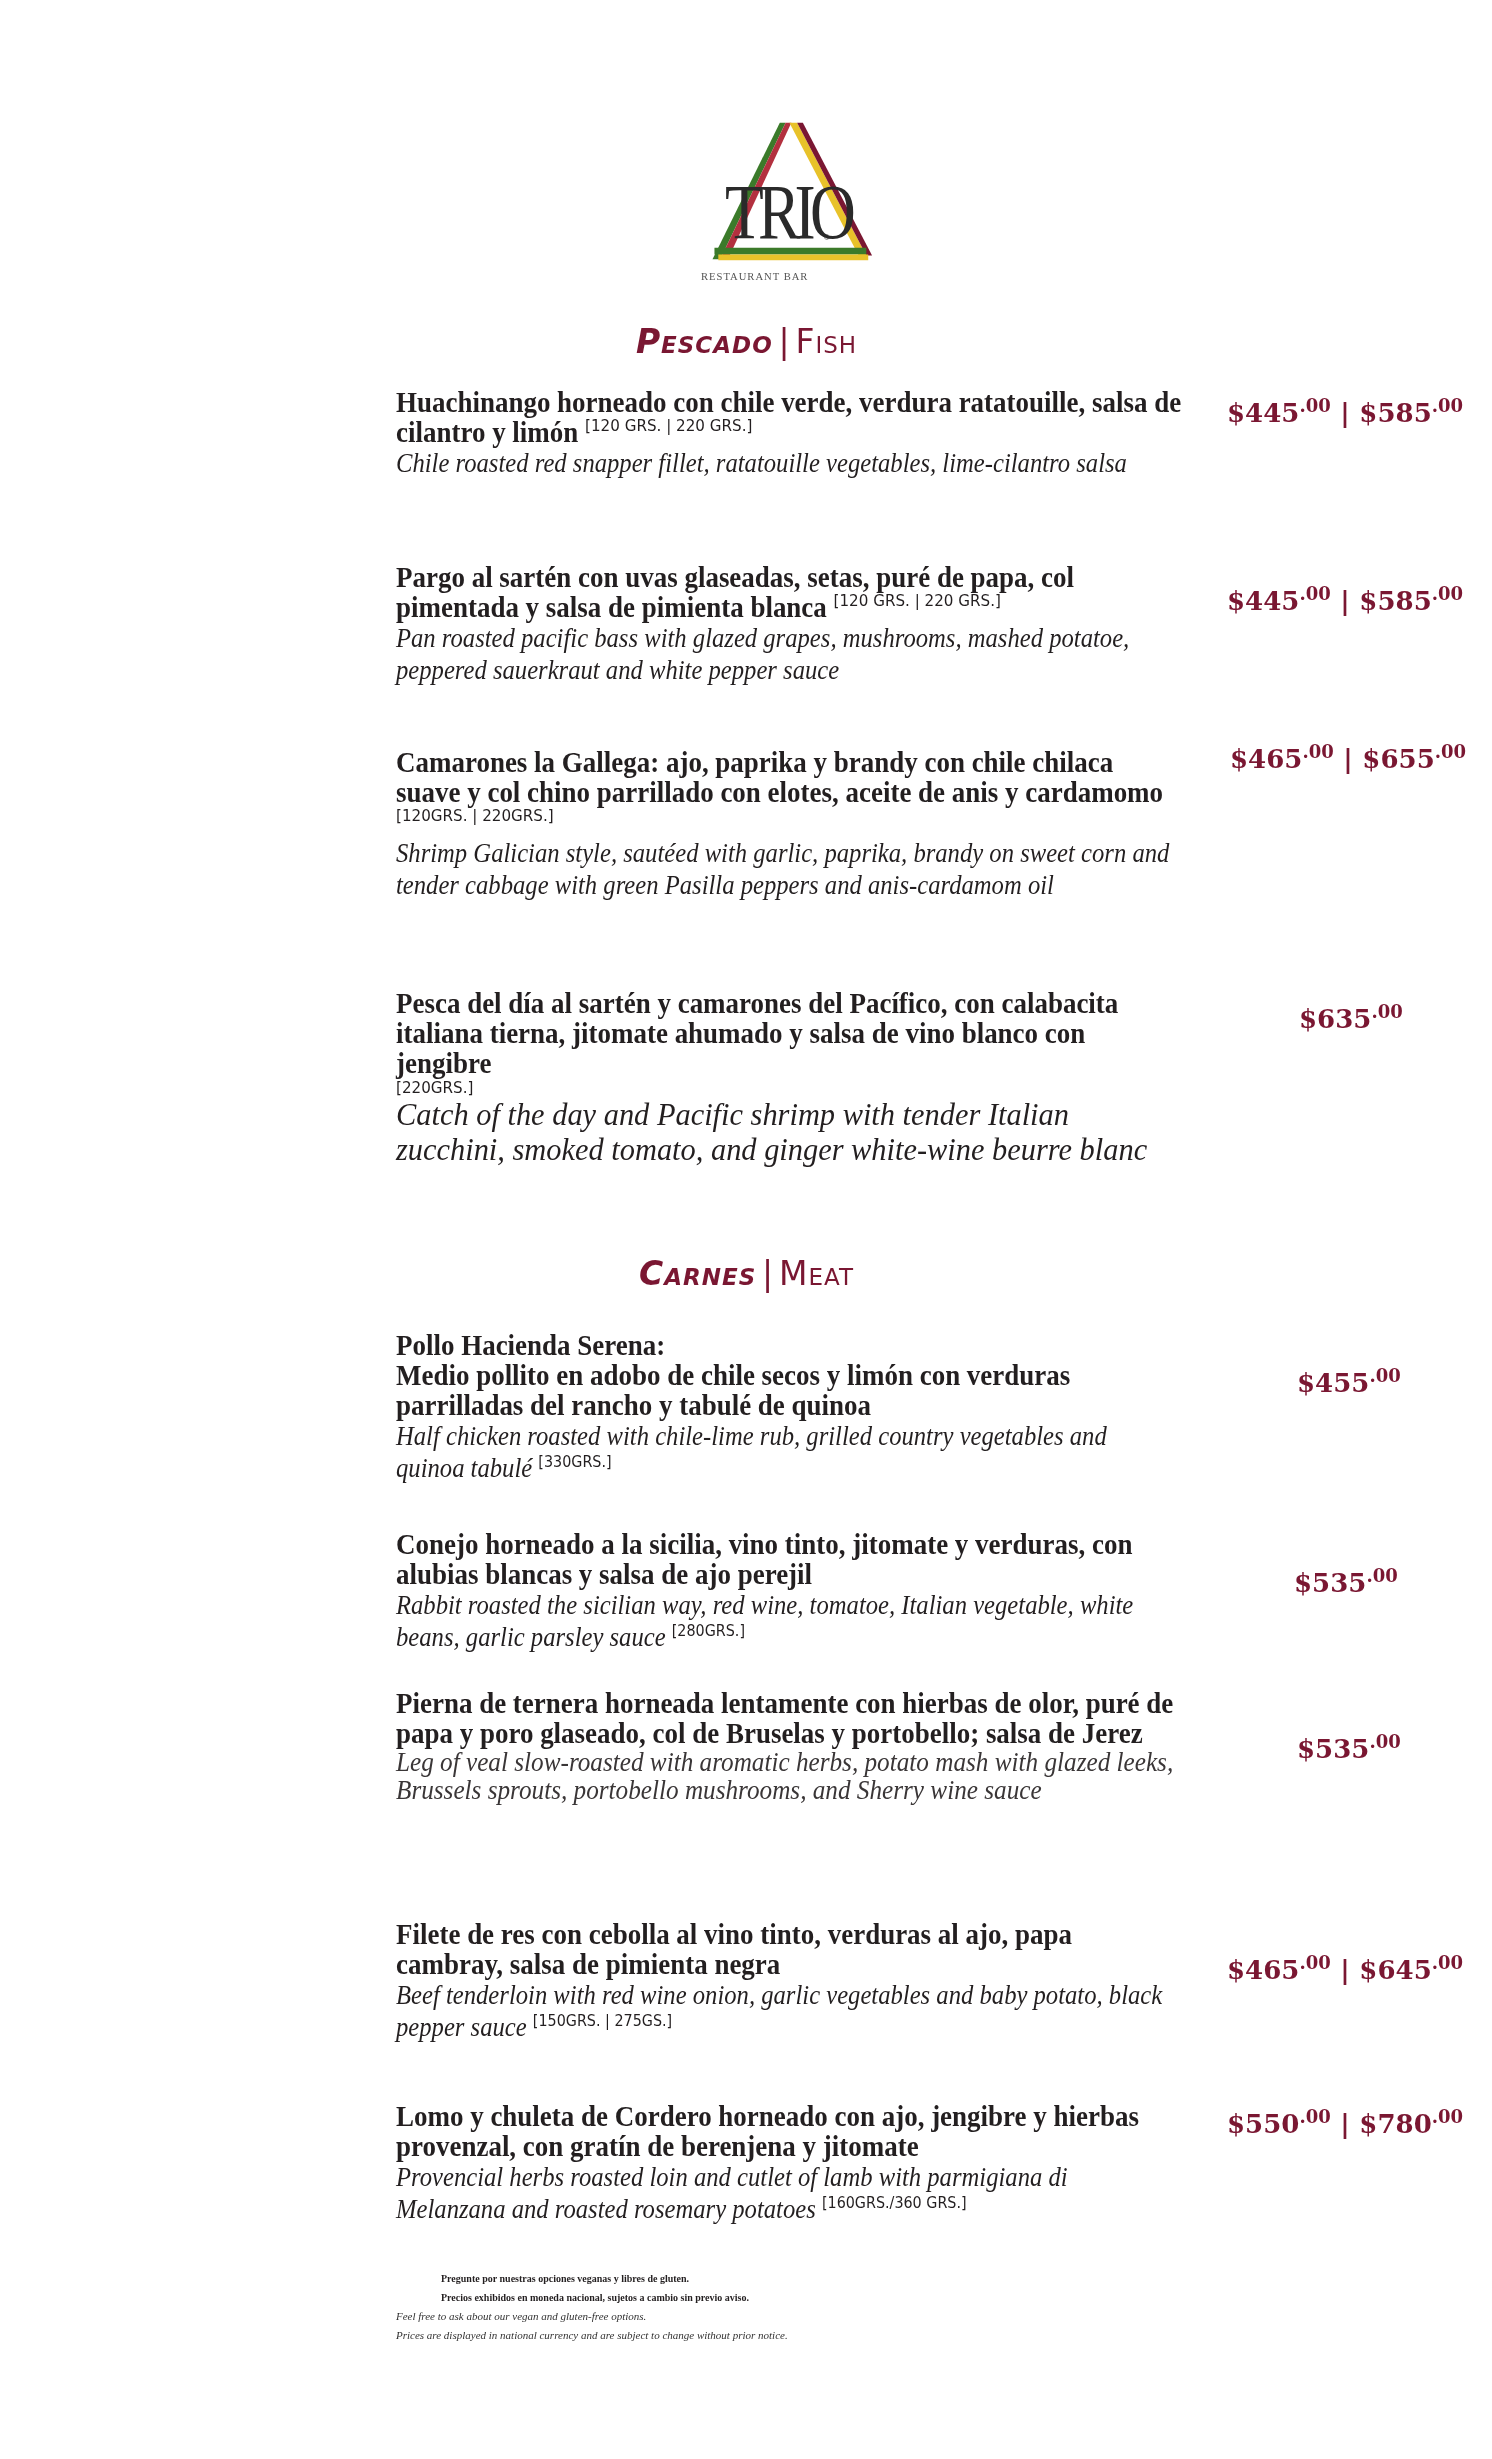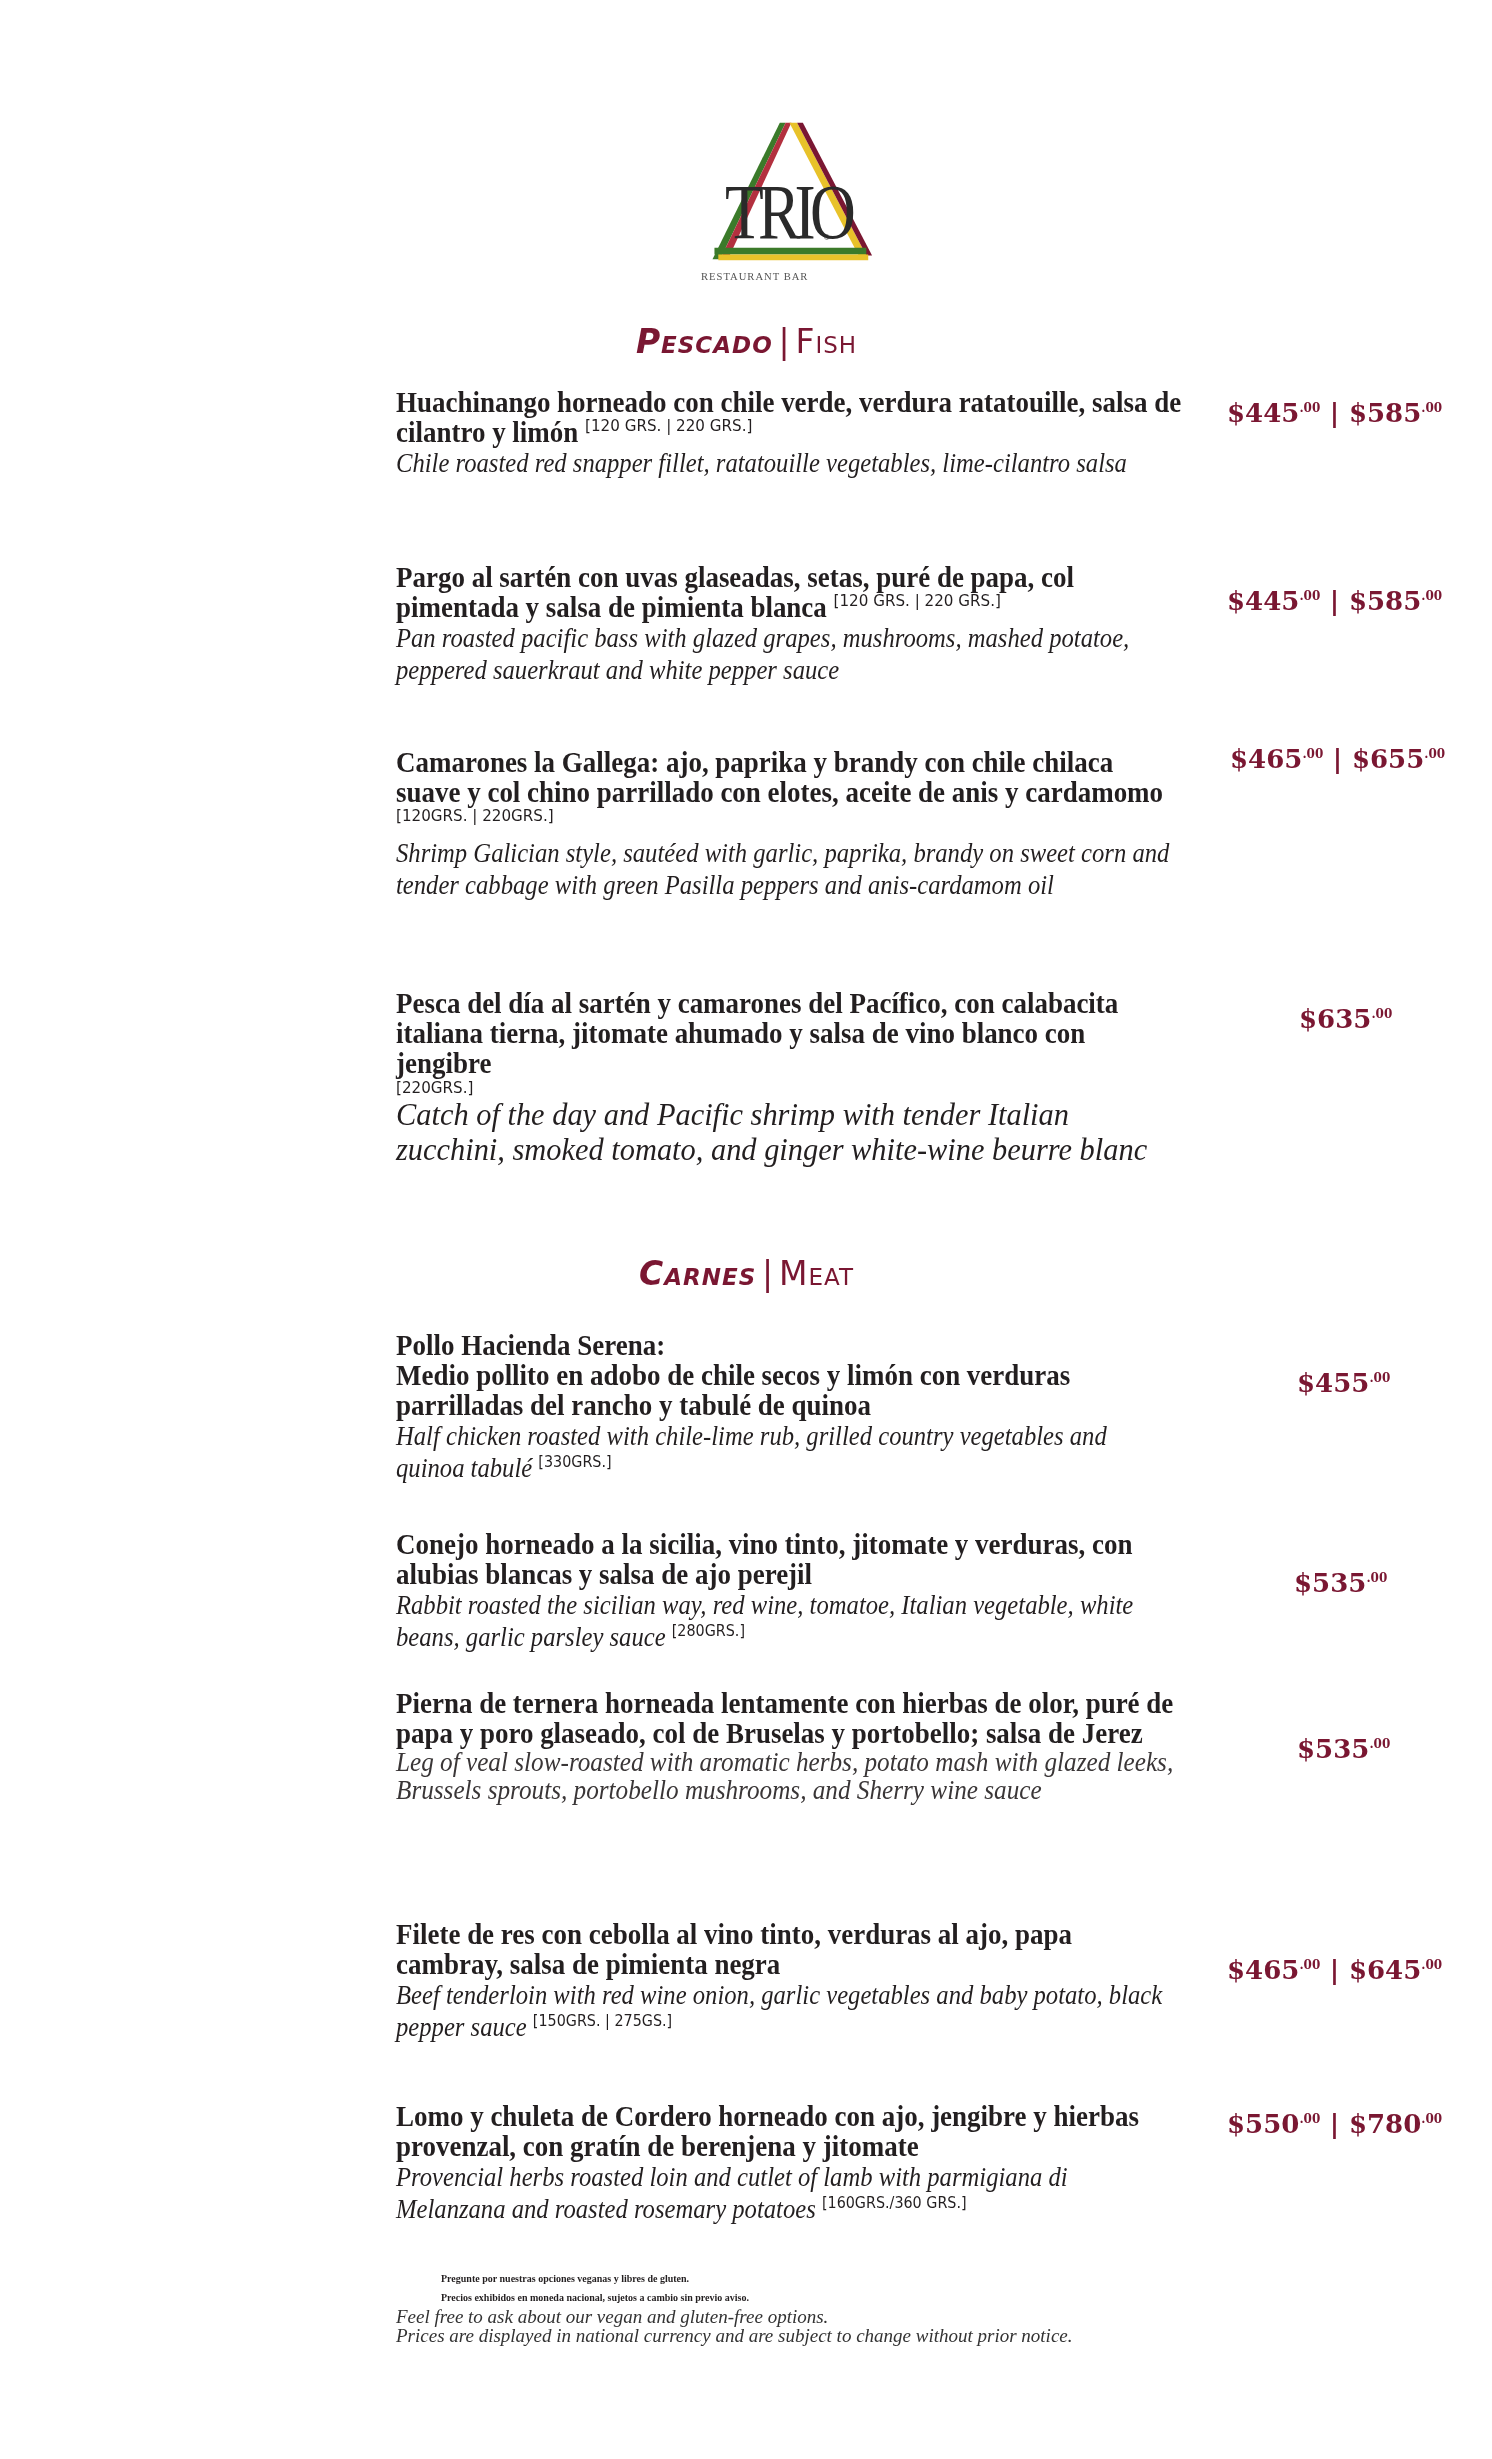--- a/index.html
+++ b/index.html
@@ -15,26 +15,26 @@
 
   .item { position: absolute; left: 396px; width: 788px; }
   .item .name { font-family: "Liberation Serif", serif; font-weight: bold; font-size: 29px; line-height: 30px; transform: scaleX(0.93); transform-origin: left; width: 845px; }
   .item .desc { font-family: "Liberation Serif", serif; font-style: italic; font-size: 28px; line-height: 32px; color: #231f20; transform: scaleX(0.88); transform-origin: left; width: 884px; }
   .item .desc.big { font-size: 32px; line-height: 35px; transform: scaleX(0.95); width: 826px; }
   .item .desc.mid { font-size: 28px; line-height: 28px; transform: scaleX(0.9); width: 865px; color: #3a3637; }
   .grams { font-family: "DejaVu Sans", sans-serif; font-weight: normal; font-style: normal; font-size: 16.3px; vertical-align: super; line-height: 0; letter-spacing: 0; }
   .grams.block { vertical-align: baseline; display: block; line-height: 19px; font-size: 16.3px; }
 
   .price { position: absolute; font-family: "DejaVu Serif", serif; font-weight: bold; color: #7a1732; font-size: 26px; white-space: nowrap; }
-  .price .cents { font-size: 12px; vertical-align: super; line-height: 0; }
+  .price .cents { font-size: 18px; vertical-align: super; line-height: 0; }
   .price .bar { margin: 0 9.6px; font-weight: bold; }
 
   .footer { position: absolute; left: 396px; top: 2269px; width: 769px; font-family: "Liberation Serif", serif; }
   .footer .b { font-weight: bold; font-size: 10px; line-height: 19px; margin-left: 45px; }
-  .footer .i { font-style: italic; font-size: 19px; line-height: 19px; color: #333; }
+  .footer .i { font-style: italic; font-size: 11px; line-height: 19px; color: #333; }
 </style>
 </head>
 <body>
 
 <div class="logo">
   <svg width="173" height="154" viewBox="0 0 180 160">
 
     <polygon points="12,150 82,8 88,8 20,150" fill="#3b7a2a"></polygon>
     <polygon points="20,150 88,8 94,8 28,150" fill="#b3303f"></polygon>
 

